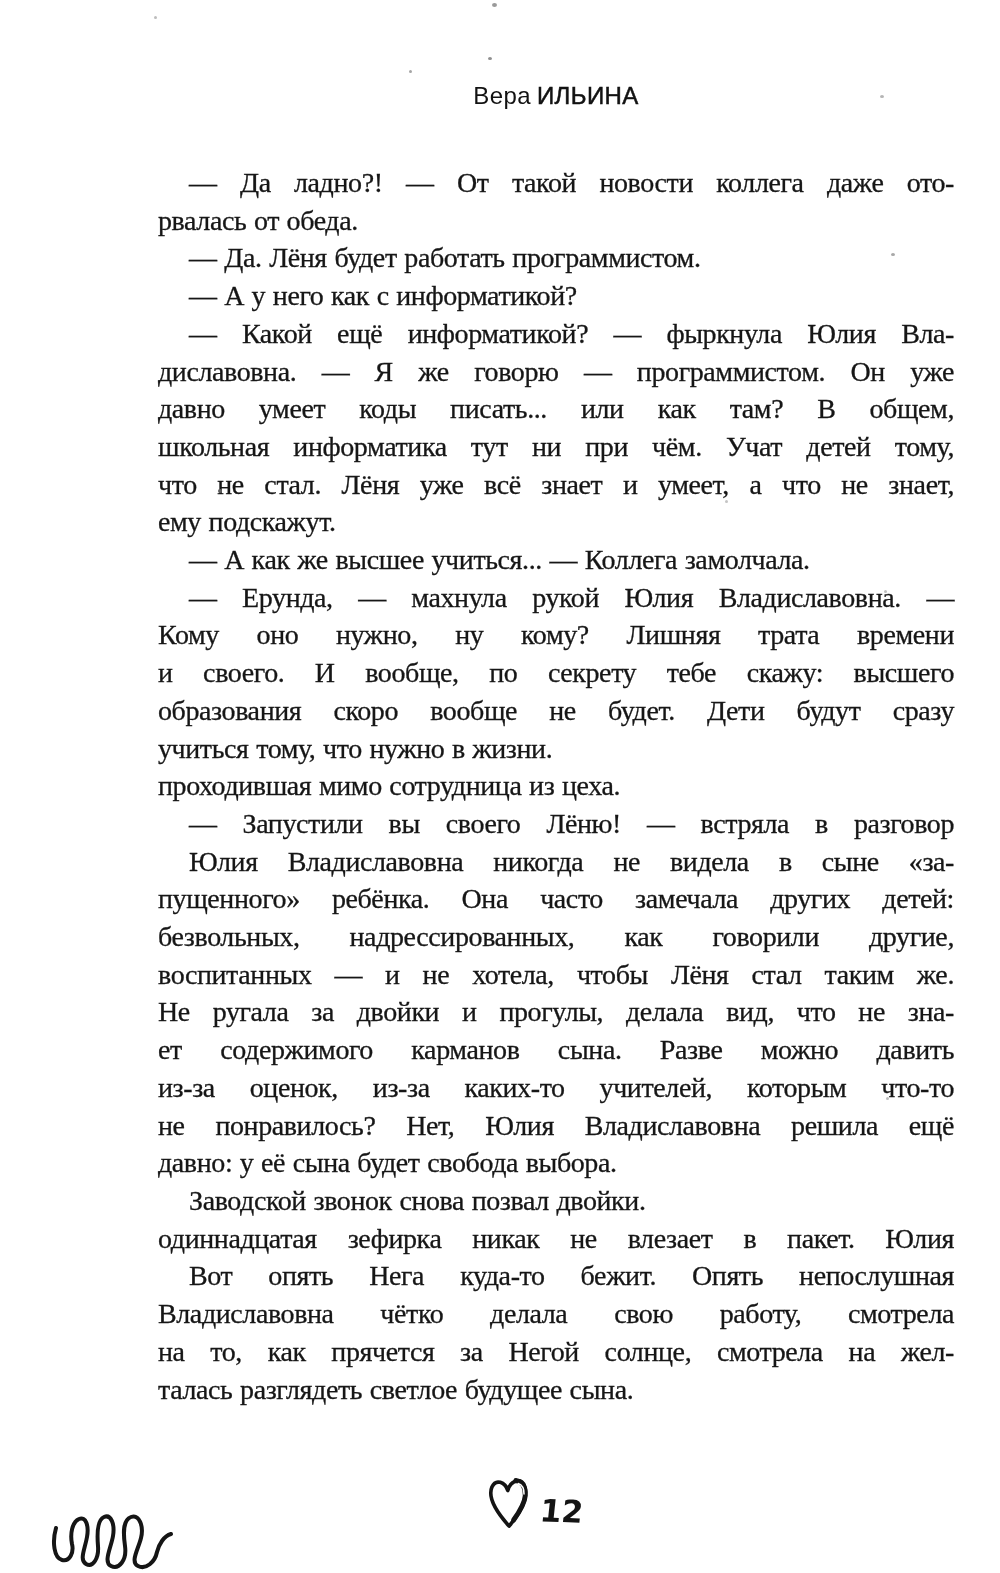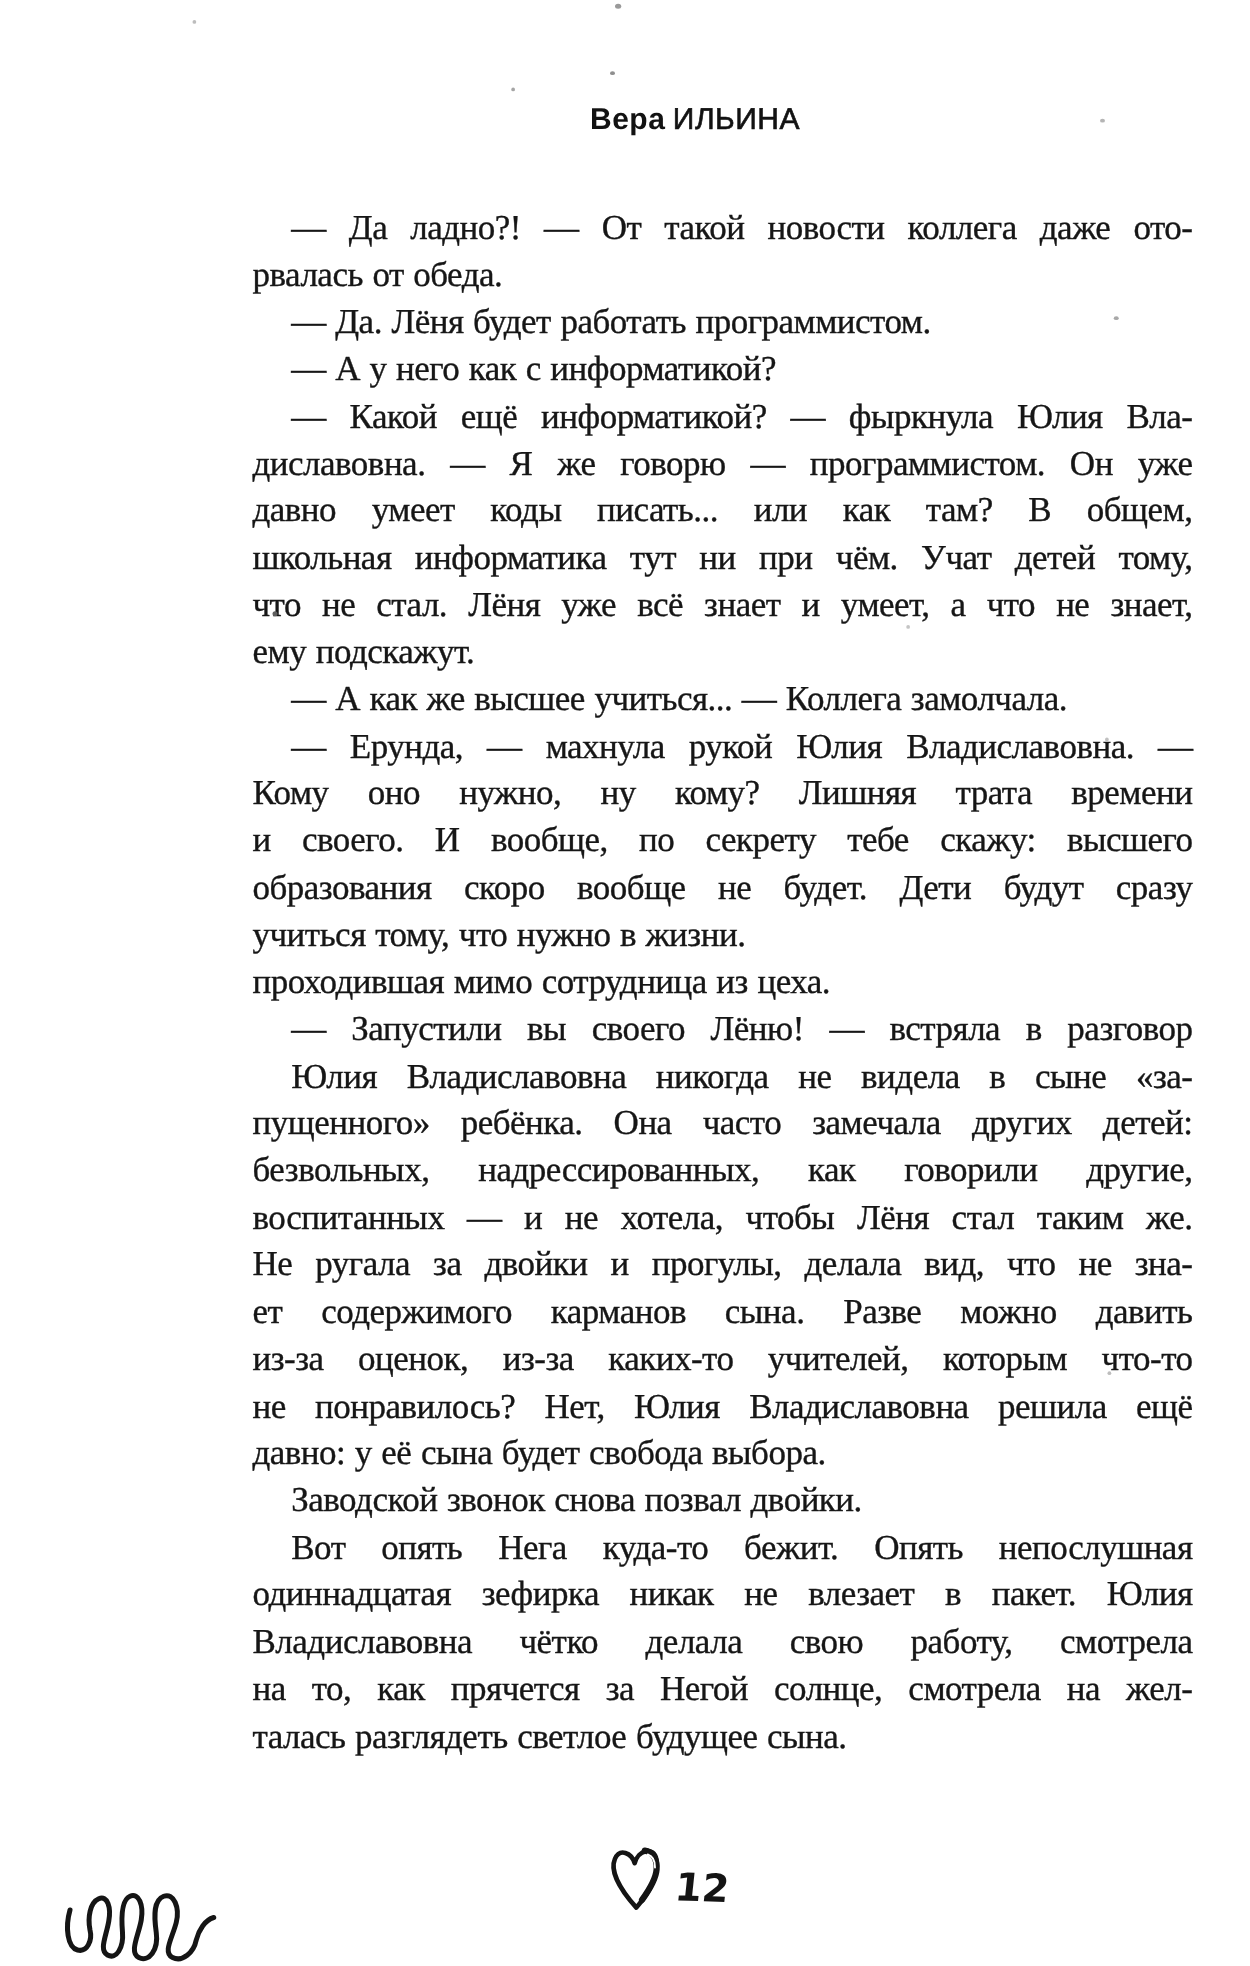--- a/index.html
+++ b/index.html
@@ -14,31 +14,31 @@
   }
   
   .page-header{
     position:absolute;left:158px;top:82px;width:796px;
     text-align:center;
     font-family:"Liberation Sans", sans-serif;
     font-size:24px;line-height:28px;
     letter-spacing:0.4px;
     color:#121212;
   }
-  .page-header .first{font-weight:700;}
+  .page-header .first{font-weight:400;}
   .page-header .last{font-weight:400;-webkit-text-stroke:0.5px #121212;margin-left:6px;}
   
   .text-body{
     position:absolute;left:158px;top:164px;width:796px;
     font-size:28px;line-height:37.7px;
     letter-spacing:-0.4px;
     -webkit-text-stroke:0.3px #1b1b1b;
     word-spacing:1px;
   }
-  .line{text-align:justify;text-align-last:justify;white-space:normal;margin-left:44px;}
+  .line{text-align:justify;text-align-last:justify;white-space:normal;}
   .line.end{text-align-last:left;}
   .line.indent{text-indent:31px;}
   
   .footer{
     position:absolute;left:0;top:1474px;width:1000px;height:70px;
   }
   .heart-wrap{position:absolute;left:484px;top:2px;width:50px;height:56px;transform:rotate(-3deg);}
   .page-number{
     position:absolute;left:540px;top:22px;
     font-family:"DejaVu Sans", sans-serif;
@@ -81,22 +81,22 @@
       <div class="line indent">Юлия Владиславовна никогда не видела в сыне «за-</div>
       <div class="line">пущенного» ребёнка. Она часто замечала других детей:</div>
       <div class="line">безвольных, надрессированных, как говорили другие,</div>
       <div class="line">воспитанных — и не хотела, чтобы Лёня стал таким же.</div>
       <div class="line">Не ругала за двойки и прогулы, делала вид, что не зна-</div>
       <div class="line">ет содержимого карманов сына. Разве можно давить</div>
       <div class="line">из-за оценок, из-за каких-то учителей, которым что-то</div>
       <div class="line">не понравилось? Нет, Юлия Владиславовна решила ещё</div>
       <div class="line end">давно: у её сына будет свобода выбора.</div>
       <div class="line indent end">Заводской звонок снова позвал двойки.</div>
+      <div class="line">одиннадцатая зефирка никак не влезает в пакет. Юлия</div>
       <div class="line indent">Вот опять Нега куда-то бежит. Опять непослушная</div>
-      <div class="line">одиннадцатая зефирка никак не влезает в пакет. Юлия</div>
       <div class="line">Владиславовна чётко делала свою работу, смотрела</div>
       <div class="line">на то, как прячется за Негой солнце, смотрела на жел-</div>
       <div class="line end">талась разглядеть светлое будущее сына.</div>
     </div>
 
   <div class="footer">
     <div class="heart-wrap">
       <svg width="50" height="56" viewBox="0 0 46 52" fill="none" xmlns="http://www.w3.org/2000/svg">
         <path d="M22.5 13.5 C 20.5 5.5, 12 1.5, 8 9.5 C 4 17.5, 9.5 31, 22 46.5 C 31.5 36.5, 40.5 24, 38.8 11.5 C 37.4 1.5, 25.5 3.5, 22.5 13.5 Z" stroke="#141414" stroke-width="3.4" stroke-linecap="round" stroke-linejoin="round"></path>
         <path d="M30.5 4.5 C 36 5.5, 39.5 11, 38.5 19 C 37.6 26, 32.5 33.5, 26.5 41" stroke="#141414" stroke-width="4.6" stroke-linecap="round"></path>

